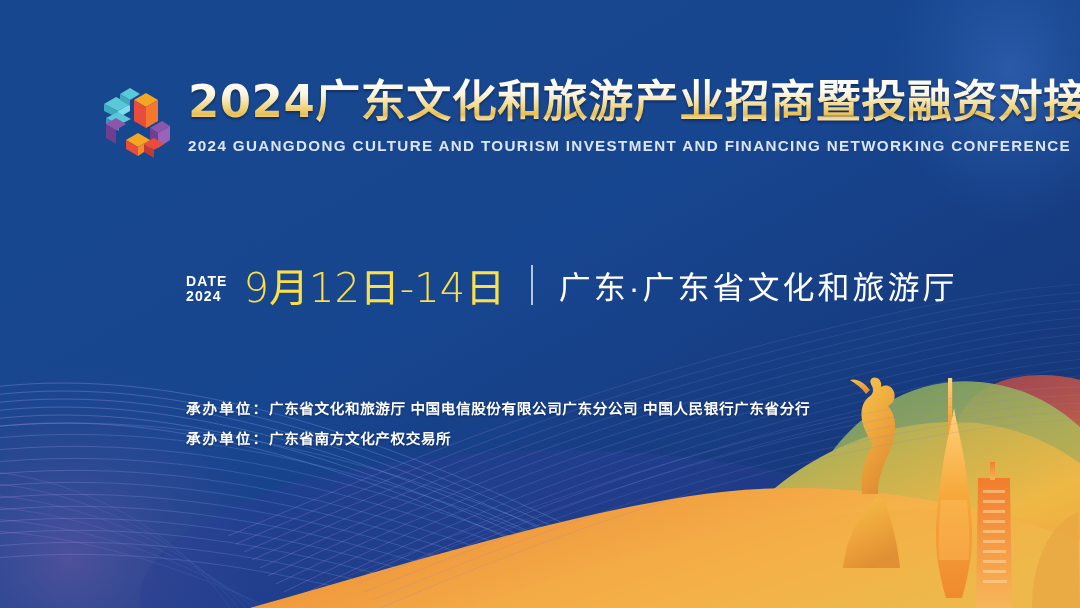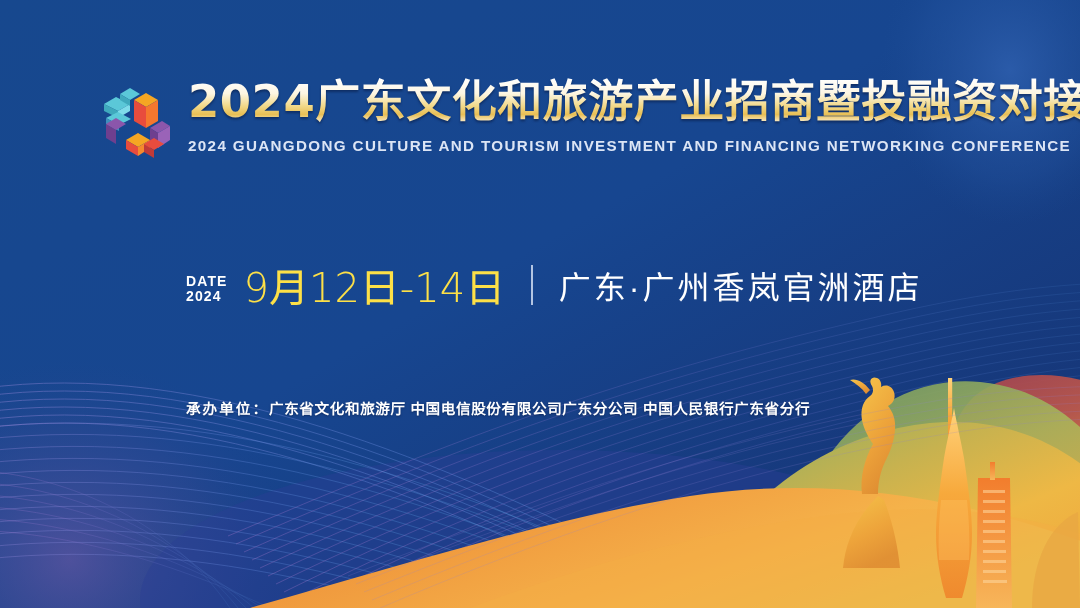--- a/index.html
+++ b/index.html
@@ -348,23 +348,26 @@
       </div>
     </div>
 
     <div class="date-row">
       <div class="date-kicker">
         <span>DATE</span>
         <span>2024</span>
       </div>
       <div class="date-main">9月12日-14日</div>
       <div class="date-sep"></div>
-      <div class="venue">广东·广州香岚官洲酒店</div>
+      <div class="venue">广东·广东省文化和旅游厅</div>
     </div>
 
     <div class="orgs">
       <div class="row">
         <span class="lbl">承办单位：</span><span class="val">广东省文化和旅游厅 中国电信股份有限公司广东分公司 中国人民银行广东省分行</span>
       </div>
+      <div class="row">
+        <span class="lbl">承办单位：</span><span class="val">广东省南方文化产权交易所</span>
+      </div>
     </div>
 
   </div>
 </div>
 
 </body></html>

